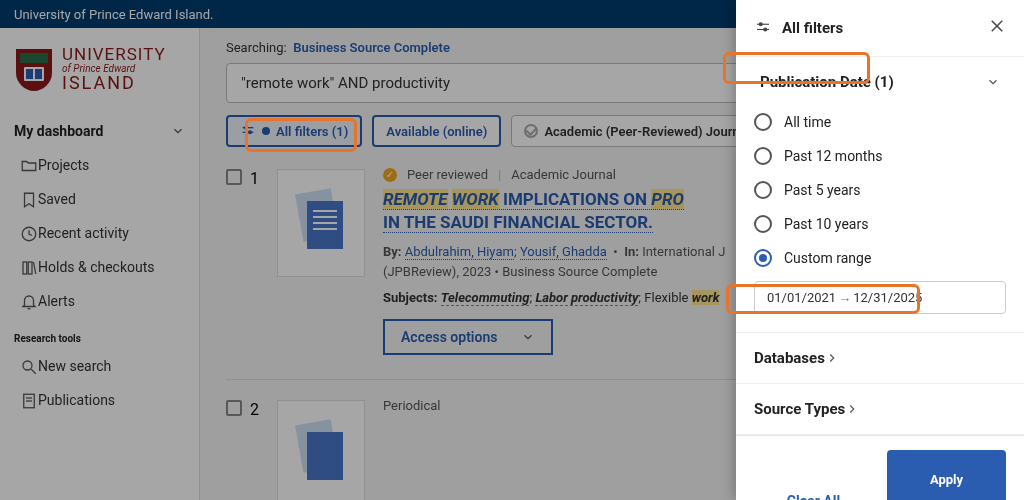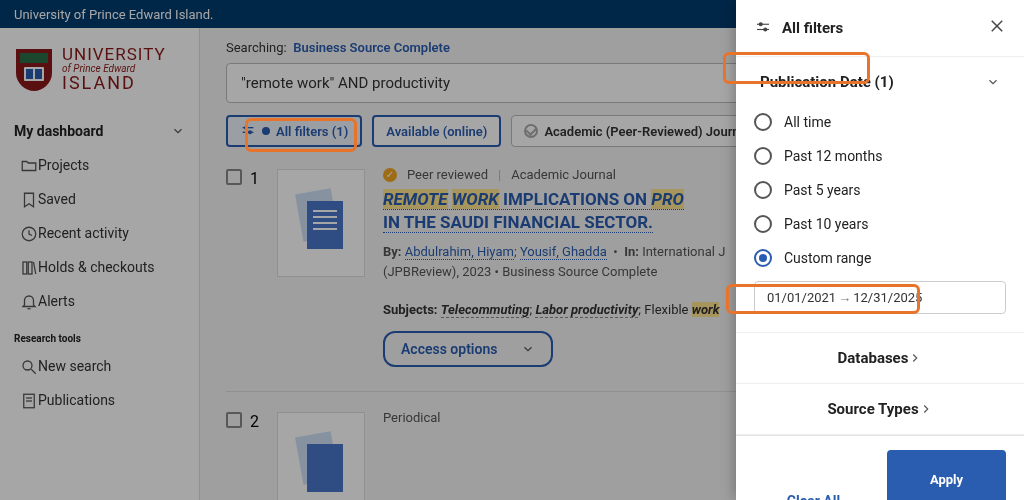--- a/index.html
+++ b/index.html
@@ -36,40 +36,40 @@
 .thumb svg{width:60px;height:72px}
 .resbody{flex:1;font-size:13px;color:#333}
 .badges{display:flex;align-items:center;gap:10px;margin-bottom:6px;color:#555}
 .badge-pr{width:14px;height:14px;border-radius:50%;background:#f5a623;display:inline-flex;align-items:center;justify-content:center;color:#fff;font-size:10px}
 .divider{color:#bbb}
 .title{font-size:17px;font-weight:700;color:#2a5db0;line-height:1.35;margin-bottom:8px}
 .title a{color:#2a5db0;text-decoration:none;border-bottom:1px dotted #2a5db0}
 .hl{background:#ffe58f;font-style:italic}
 .meta{color:#555;line-height:1.55}
 .meta a{color:#2a5db0;text-decoration:none;border-bottom:1px dotted #2a5db0}
-.subj{margin-top:20px}
+.subj{margin-top:8px}
 .subj .und{border-bottom:1px dashed #888}
 .subj .hlw{background:#ffe58f;font-style:italic;font-weight:700}
-.access{margin-top:14px;border:2px solid #2a5db0;color:#2a5db0;border-radius:12px;padding:8px 16px;font-size:14px;font-weight:600;display:inline-flex;align-items:center;gap:24px;background:transparent;cursor:pointer}
+.access{margin-top:14px;border:2px solid #2a5db0;color:#2a5db0;border-radius:0;padding:8px 16px;font-size:14px;font-weight:600;display:inline-flex;align-items:center;gap:24px;background:transparent;cursor:pointer}
 .overlay{position:absolute;inset:0;background:rgba(0,0,0,.35);pointer-events:none}
 .panel{position:absolute;top:0;right:0;width:288px;height:500px;background:#fff;box-shadow:-2px 0 12px rgba(0,0,0,.25);display:flex;flex-direction:column}
 .panel-h{display:flex;align-items:center;gap:10px;padding:16px 18px;border-bottom:1px solid #eee}
 .panel-title{font-size:15px;font-weight:700;color:#222;flex:1}
 .close{font-size:20px;color:#444;cursor:pointer;background:none;border:none}
 .section{border-bottom:1px solid #eee;padding:6px 0}
 .sec-h{display:flex;justify-content:space-between;align-items:center;padding:10px 24px;cursor:pointer}
 .sec-h-lbl{font-size:15px;font-weight:700;color:#222}
 .sec-body{padding:4px 18px 12px}
 .radio-row{display:flex;align-items:center;gap:12px;padding:8px 0;cursor:pointer;font-size:14px;color:#222}
 .radio{width:18px;height:18px;border:2px solid #555;border-radius:50%;position:relative;flex:0 0 18px}
 .radio.sel{border-color:#2a5db0}
 .radio.sel::after{content:"";position:absolute;inset:3px;background:#2a5db0;border-radius:50%}
 .daterange{display:flex;align-items:center;gap:2px;margin-top:6px;border:1px solid #ccc;border-radius:4px;padding:8px 12px;font-size:13px;color:#333}
 .arrow-r{color:#777}
-.collapsible{display:flex;justify-content:center;align-items:center;padding:16px 18px;font-size:15px;font-weight:700;color:#222;border-bottom:1px solid #eee;cursor:pointer}
+.collapsible{display:flex;justify-content:flex-start;align-items:center;padding:16px 18px;font-size:15px;font-weight:700;color:#222;border-bottom:1px solid #eee;cursor:pointer}
 .panel-foot{margin-top:auto;border-top:1px solid #e5e5e5;padding:14px 18px;display:flex;gap:14px;align-items:flex-end}
 .clear{flex:1;text-align:center;color:#2a5db0;font-weight:700;font-size:14px;cursor:pointer}
 .apply{flex:1;background:#2a5db0;color:#fff;border:none;border-radius:4px;padding:22px 0;font-size:13px;font-weight:700;cursor:pointer}
 .chev{width:14px;height:14px;stroke:#555;fill:none;stroke-width:2}
 .tune-icon{width:18px;height:18px;stroke:#444;fill:#444;stroke-width:1.5}
 </style>
 </head>
 <body>
 
 <div class="topbar">

